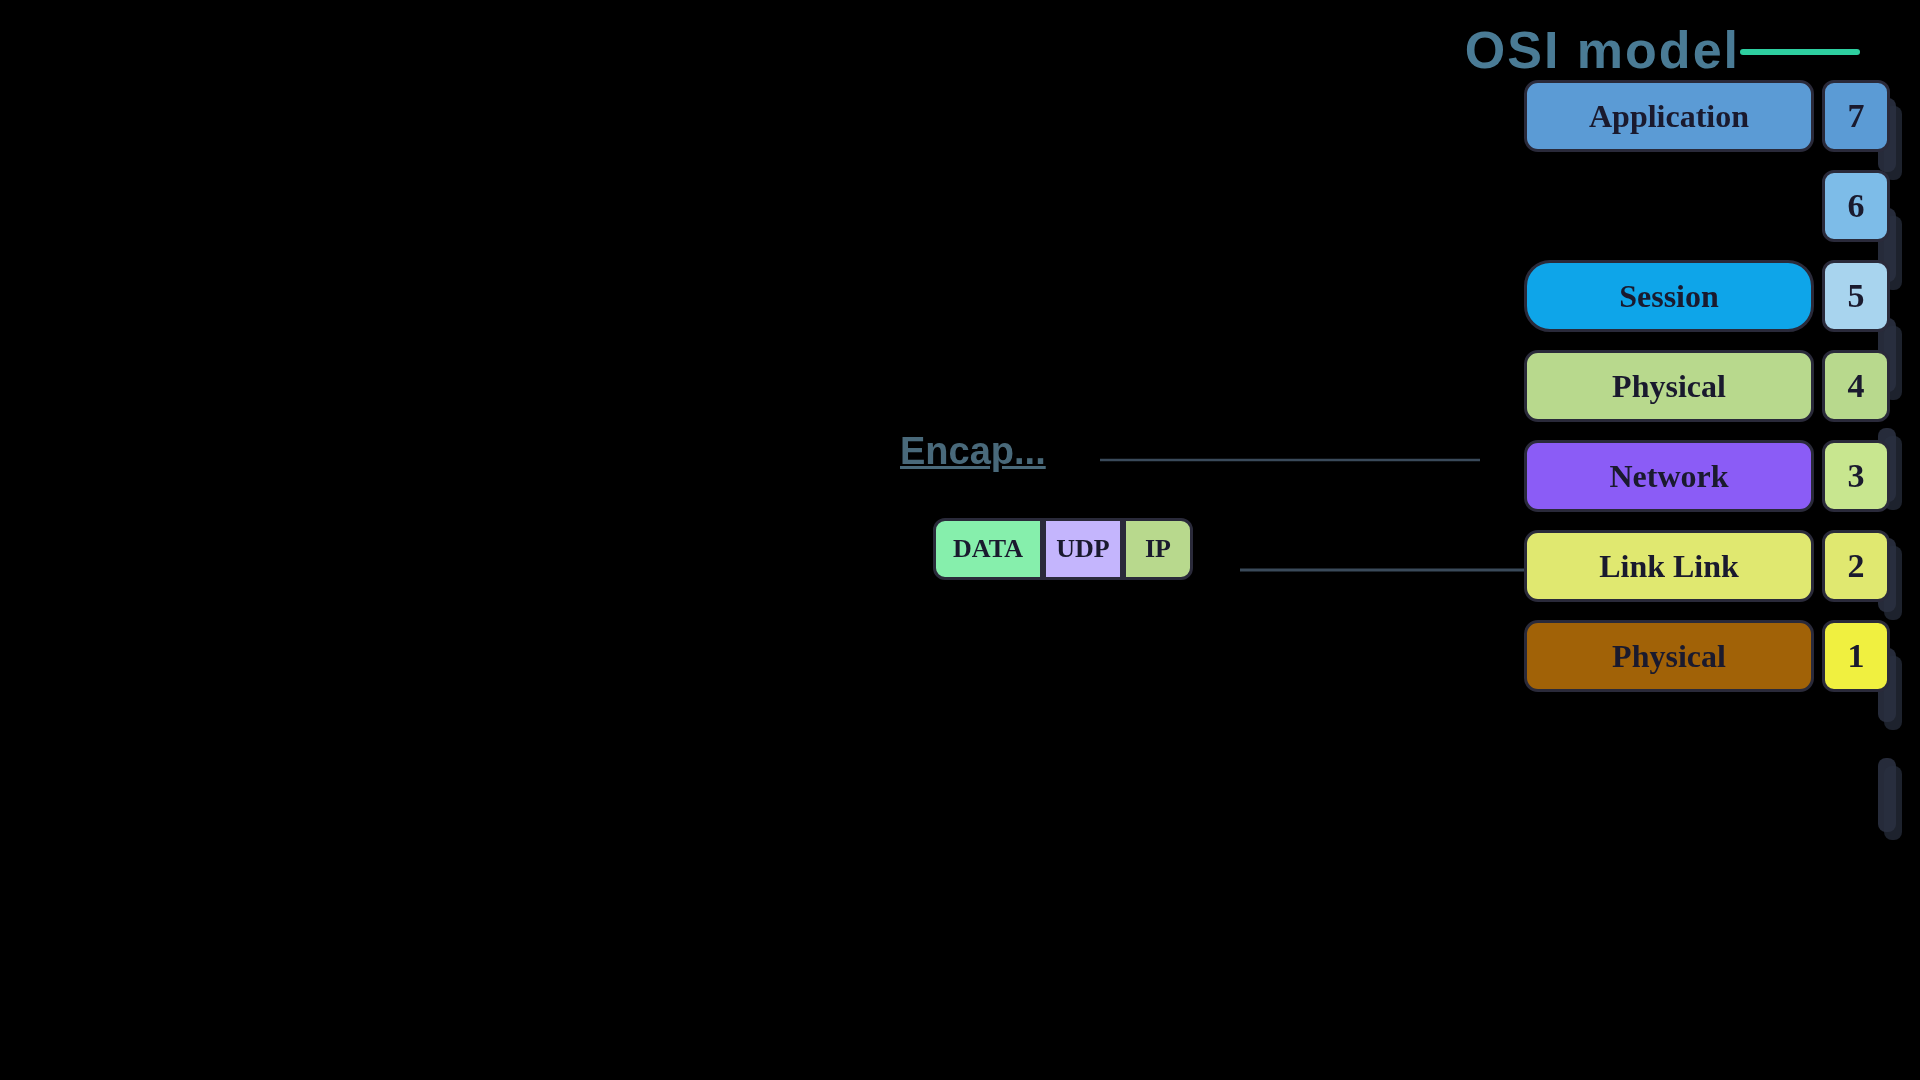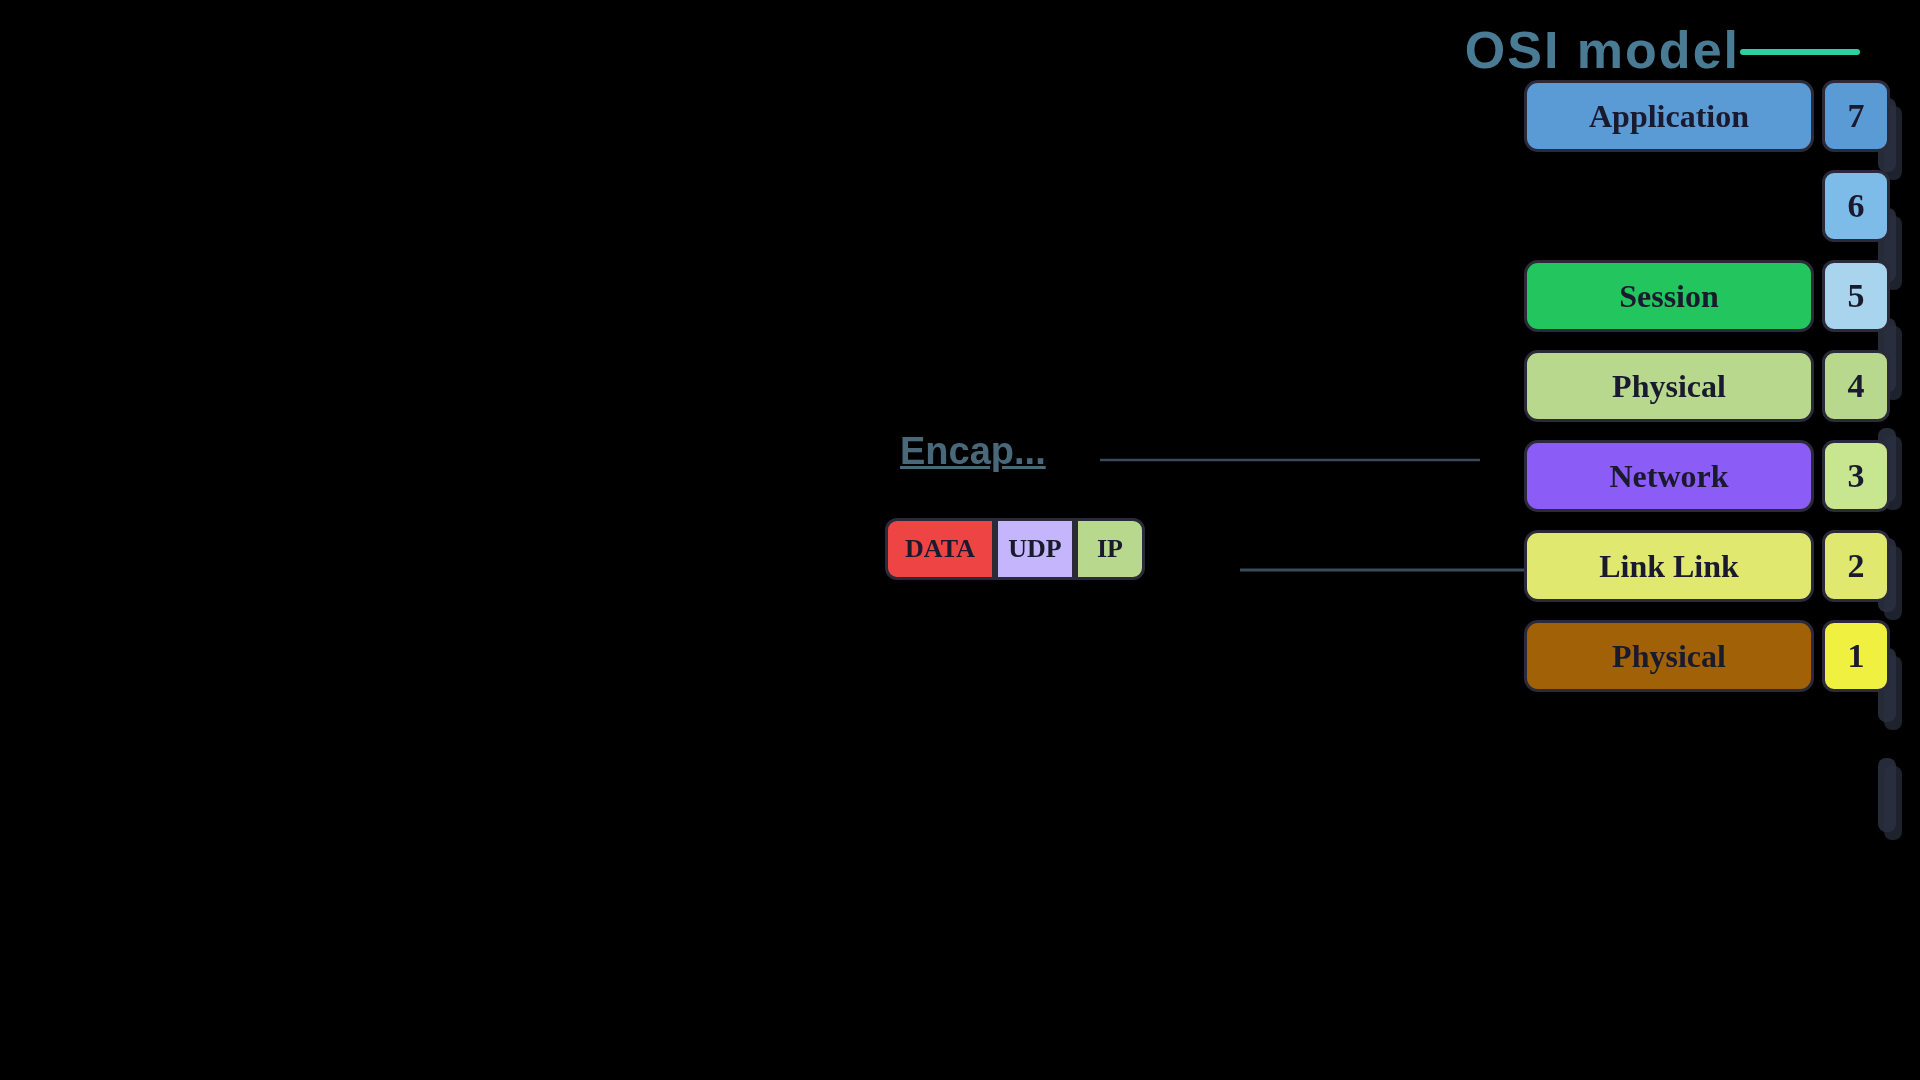--- a/index.html
+++ b/index.html
@@ -137,23 +137,24 @@
       align-items: center;
       justify-content: center;
       font-size: 26px;
       font-weight: 800;
       font-family: 'Comic Sans MS', 'Chalkboard SE', cursive;
       height: 62px;
       color: #1a1a2e;
     }
 
     .packet-data {
-      background: #ef4444;
+      background: #86efac;
       border-radius: 12px 0 0 12px;
       width: 110px;
+      margin-left: 48px;
     }
 
     .packet-udp {
       background: #c4b5fd;
       width: 80px;
     }
 
     .packet-ip {
       background: #b8d98d;
       border-radius: 0 12px 12px 0;
@@ -215,21 +216,21 @@
       </div>
     </div>
 
     <div class="layer-row">
       <div class="layer-number blue-mid" style="background:#7dbce8;">
         <span>6</span>
       </div>
     </div>
 
     <div class="layer-row">
-      <div class="layer-box blue-light" style="background:#22c55e;">
+      <div class="layer-box blue-light" style="background:#0ea5e9;border-radius:26px;">
         <span>Session</span>
       </div>
       <div class="layer-number blue-light" style="background:#a8d4ee;">
         <span>5</span>
       </div>
     </div>
 
     <div class="layer-row">
       <div class="layer-box green-mid" style="background:#b8d98d;">
         <span>Physical</span>

